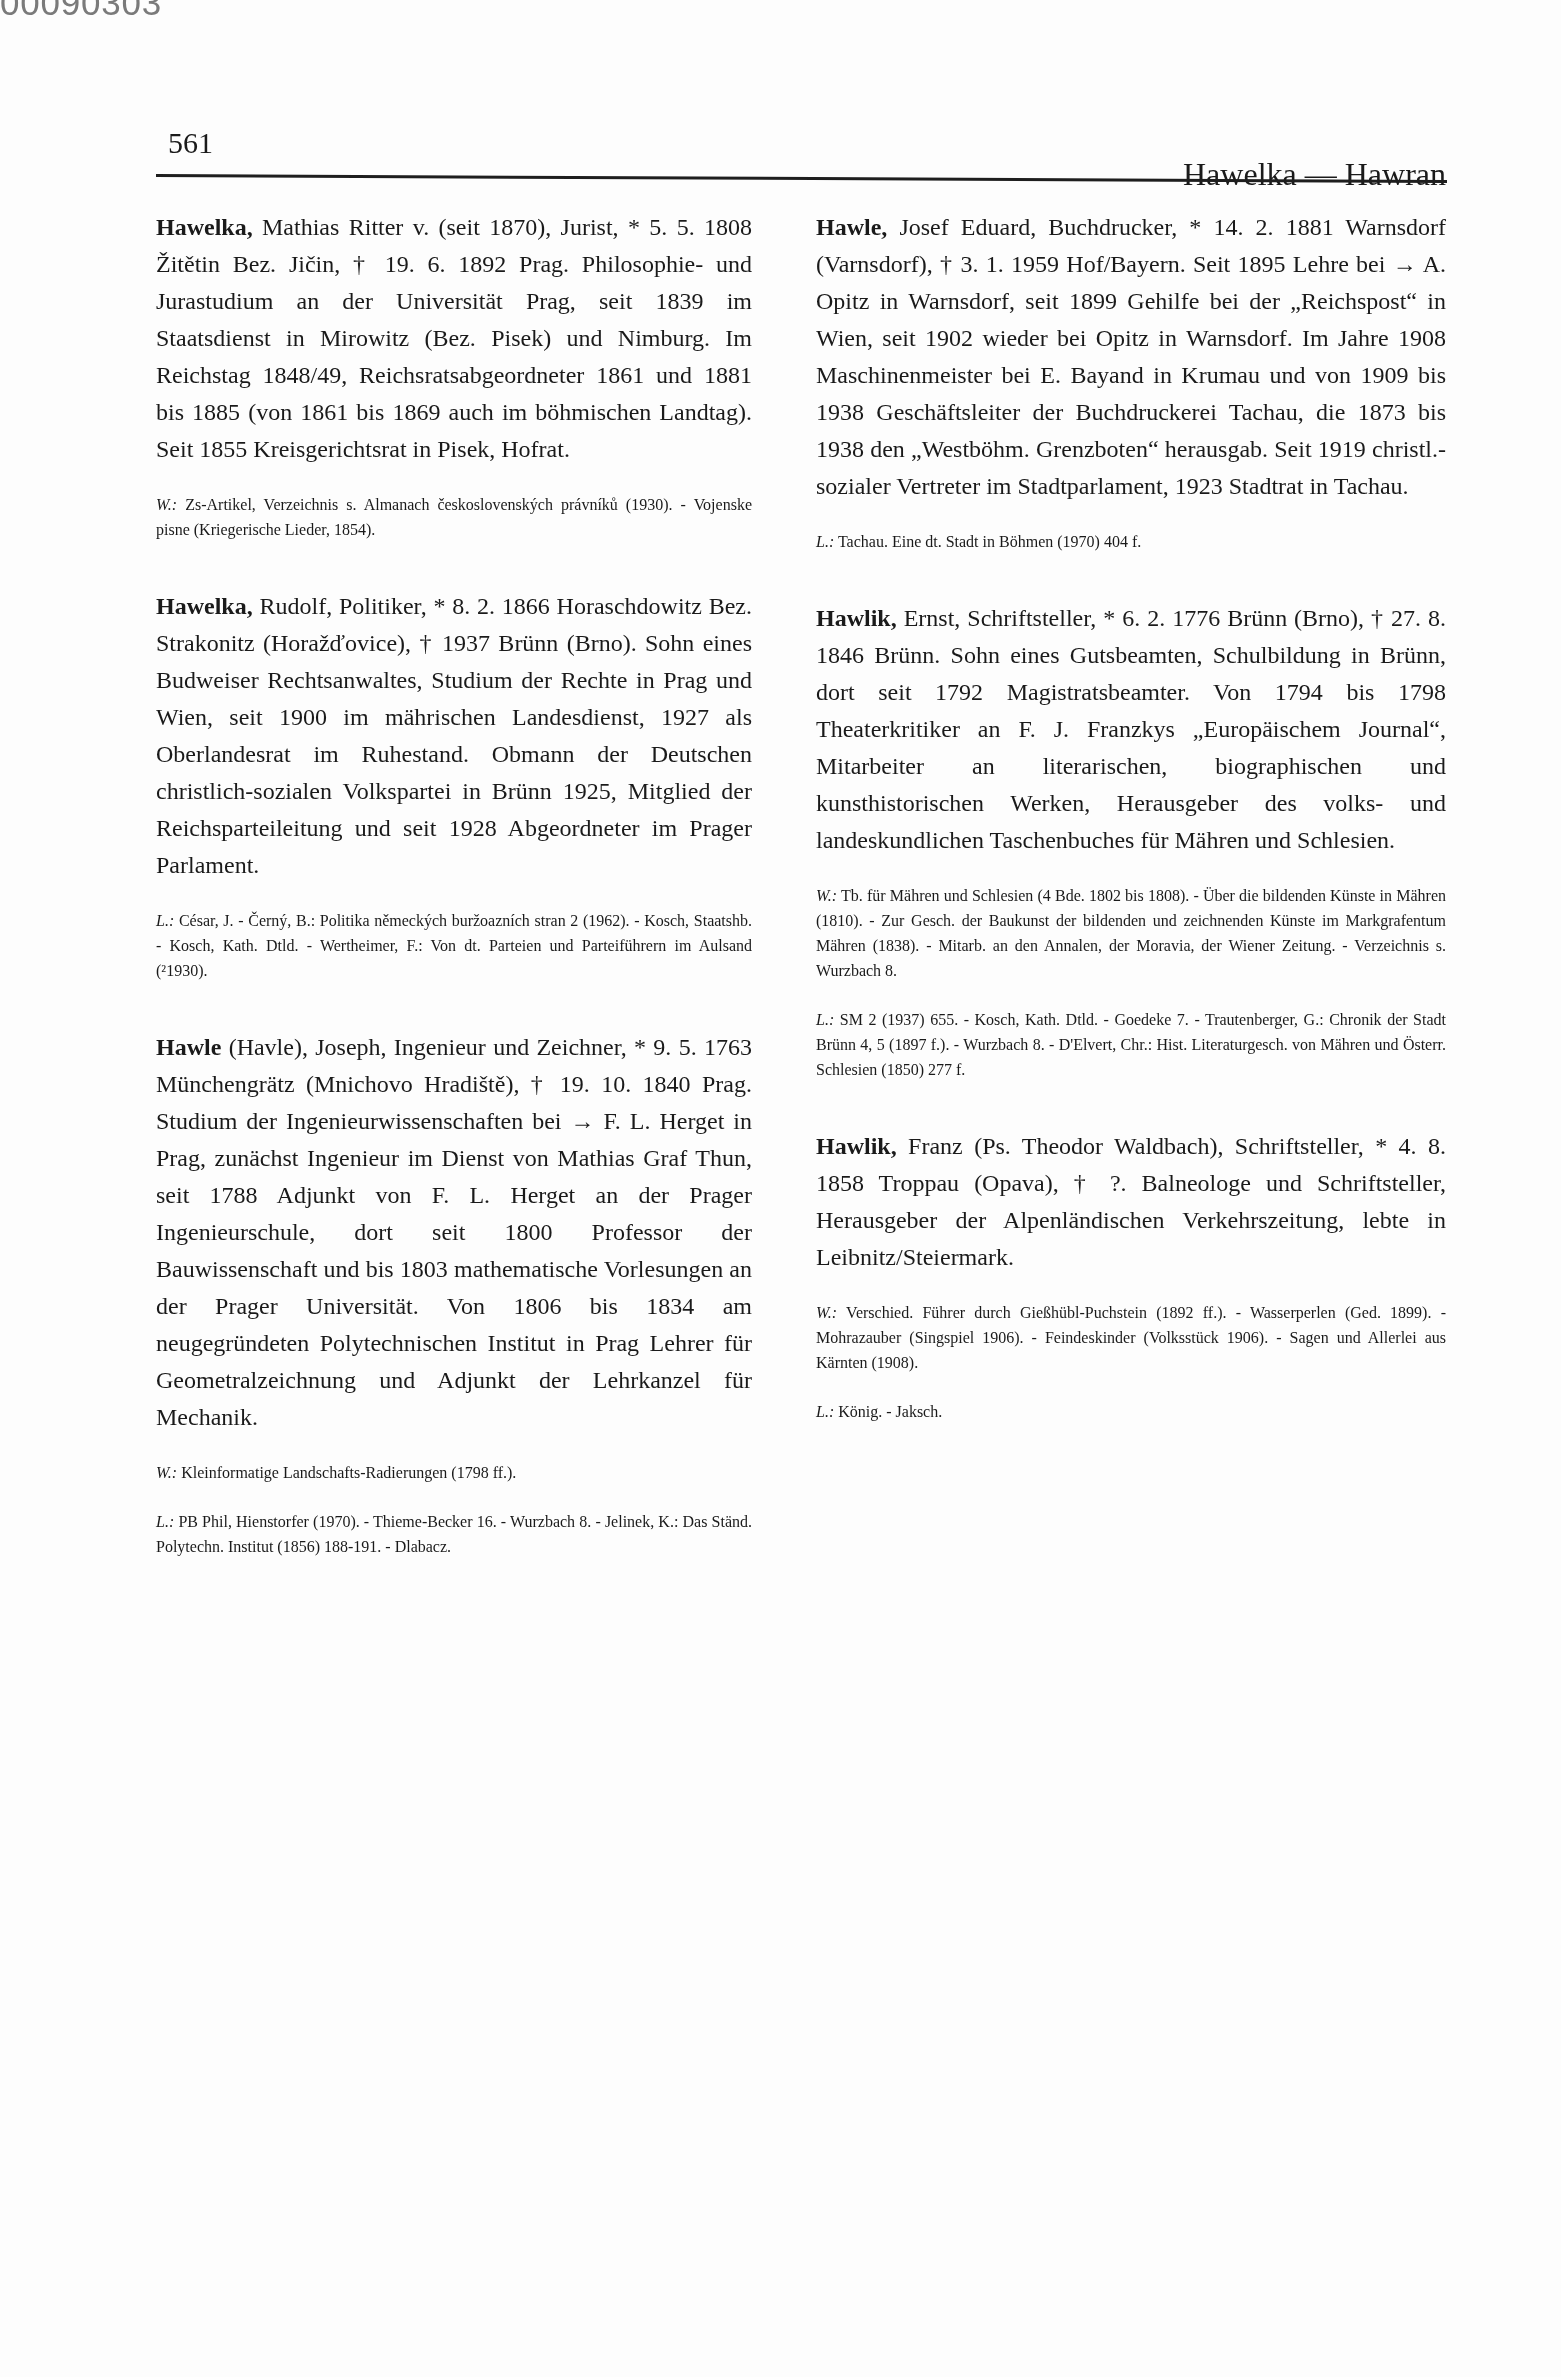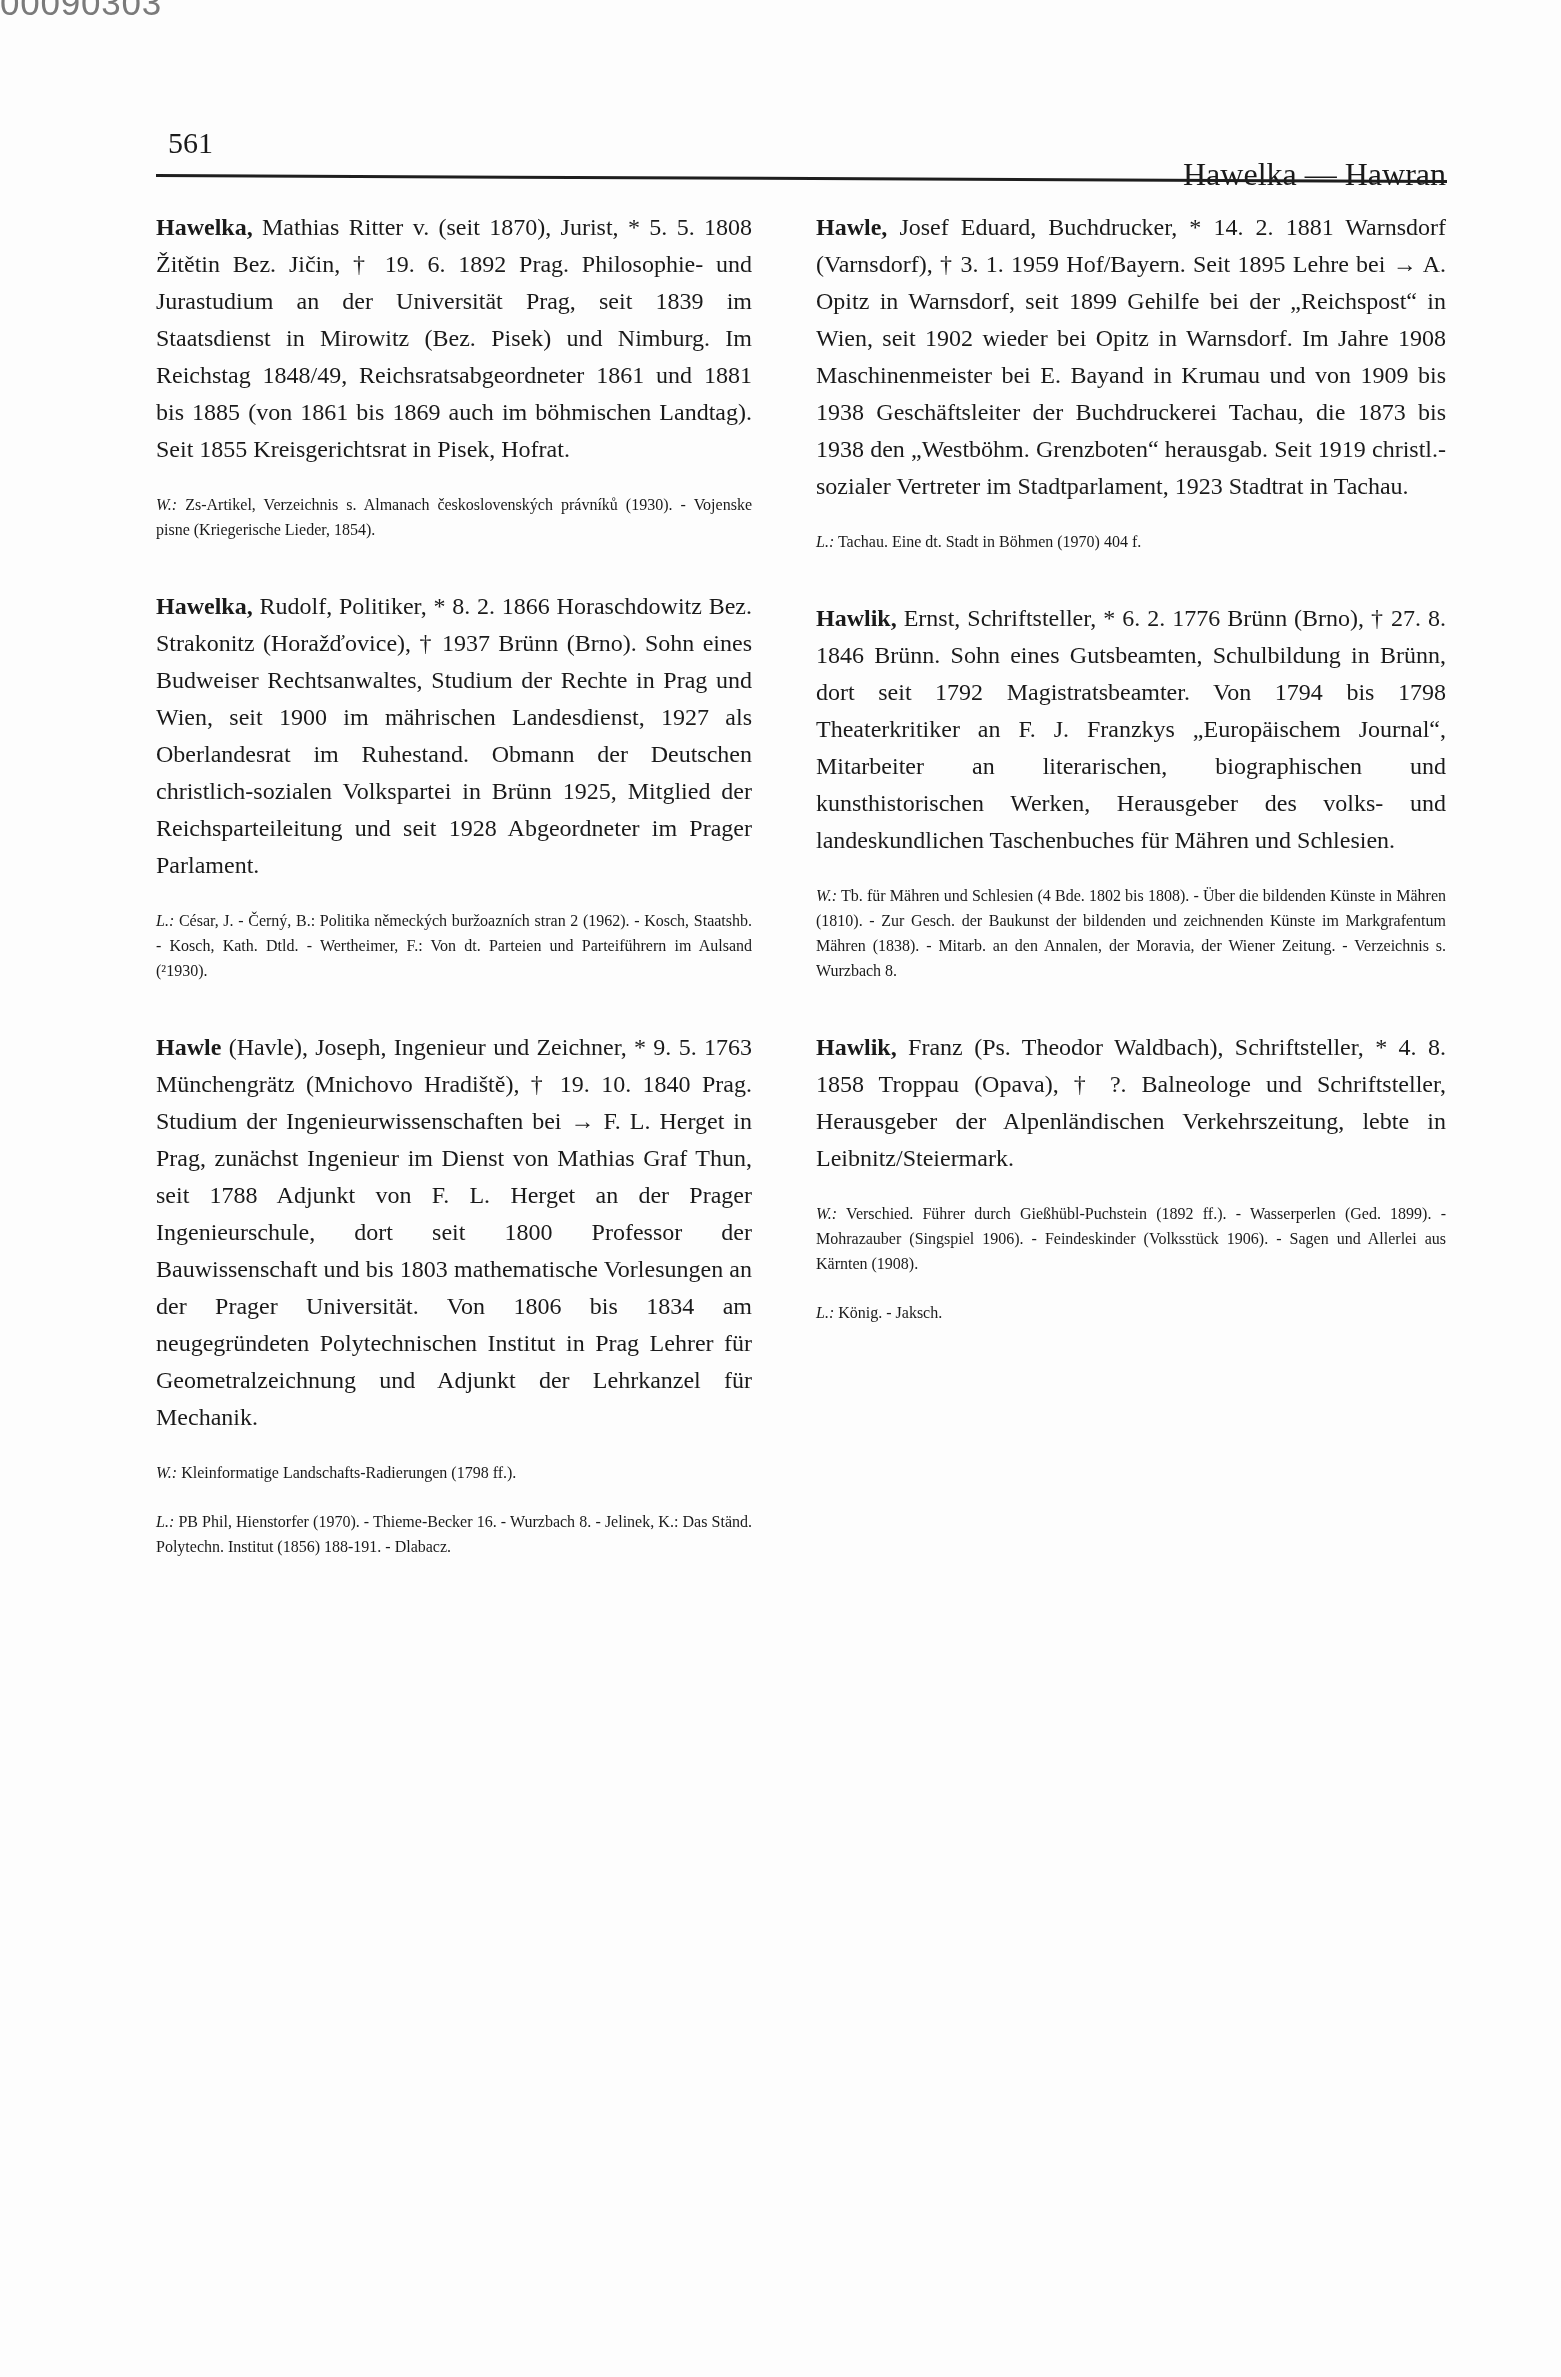--- a/index.html
+++ b/index.html
@@ -81,20 +81,21 @@
 <div class="column col-right">
 
   <div class="entry">
     <p class="bio"><span class="headword">Hawle,</span><span> Josef Eduard, Buchdrucker, * 14. 2. 1881 Warnsdorf (Varnsdorf), † 3. 1. 1959 Hof/Bayern. Seit 1895 Lehre bei → A. Opitz in Warnsdorf, seit 1899 Gehilfe bei der „Reichspost“ in Wien, seit 1902 wieder bei Opitz in Warnsdorf. Im Jahre 1908 Maschinenmeister bei E. Bayand in Krumau und von 1909 bis 1938 Geschäftsleiter der Buchdruckerei Tachau, die 1873 bis 1938 den „Westböhm. Grenzboten“ herausgab. Seit 1919 christl.-sozialer Vertreter im Stadtparlament, 1923 Stadtrat in Tachau.</span></p>
     <p class="refs"><span class="tag">L.:</span><span> Tachau. Eine dt. Stadt in Böhmen (1970) 404 f.</span></p>
   </div>
 
   <div class="entry">
     <p class="bio"><span class="headword">Hawlik,</span><span> Ernst, Schriftsteller, * 6. 2. 1776 Brünn (Brno), † 27. 8. 1846 Brünn. Sohn eines Gutsbeamten, Schulbildung in Brünn, dort seit 1792 Magistratsbeamter. Von 1794 bis 1798 Theaterkritiker an F. J. Franzkys „Europäischem Journal“, Mitarbeiter an literarischen, biographischen und kunsthistorischen Werken, Herausgeber des volks- und landeskundlichen Taschenbuches für Mähren und Schlesien.</span></p>
     <p class="refs"><span class="tag">W.:</span><span> Tb. für Mähren und Schlesien (4 Bde. 1802 bis 1808). - Über die bildenden Künste in Mähren (1810). - Zur Gesch. der Baukunst der bildenden und zeichnenden Künste im Markgrafentum Mähren (1838). - Mitarb. an den Annalen, der Moravia, der Wiener Zeitung. - Verzeichnis s. Wurzbach 8.</span></p>
+    <p class="refs"><span class="tag">L.:</span><span> SM 2 (1937) 655. - Kosch, Kath. Dtld. - Goedeke 7. - Trautenberger, G.: Chronik der Stadt Brünn 4, 5 (1897 f.). - Wurzbach 8. - D'Elvert, Chr.: Hist. Literaturgesch. von Mähren und Österr. Schlesien (1850) 277 f.</span></p>
   </div>
 
   <div class="entry">
     <p class="bio"><span class="headword">Hawlik,</span><span> Franz (Ps. Theodor Waldbach), Schriftsteller, * 4. 8. 1858 Troppau (Opava), † ?. Balneologe und Schriftsteller, Herausgeber der Alpenländischen Verkehrszeitung, lebte in Leibnitz/Steiermark.</span></p>
     <p class="refs"><span class="tag">W.:</span><span> Verschied. Führer durch Gießhübl-Puchstein (1892 ff.). - Wasserperlen (Ged. 1899). - Mohrazauber (Singspiel 1906). - Feindeskinder (Volksstück 1906). - Sagen und Allerlei aus Kärnten (1908).</span></p>
     <p class="refs"><span class="tag">L.:</span><span> König. - Jaksch.</span></p>
   </div>
 
 
 </div>

